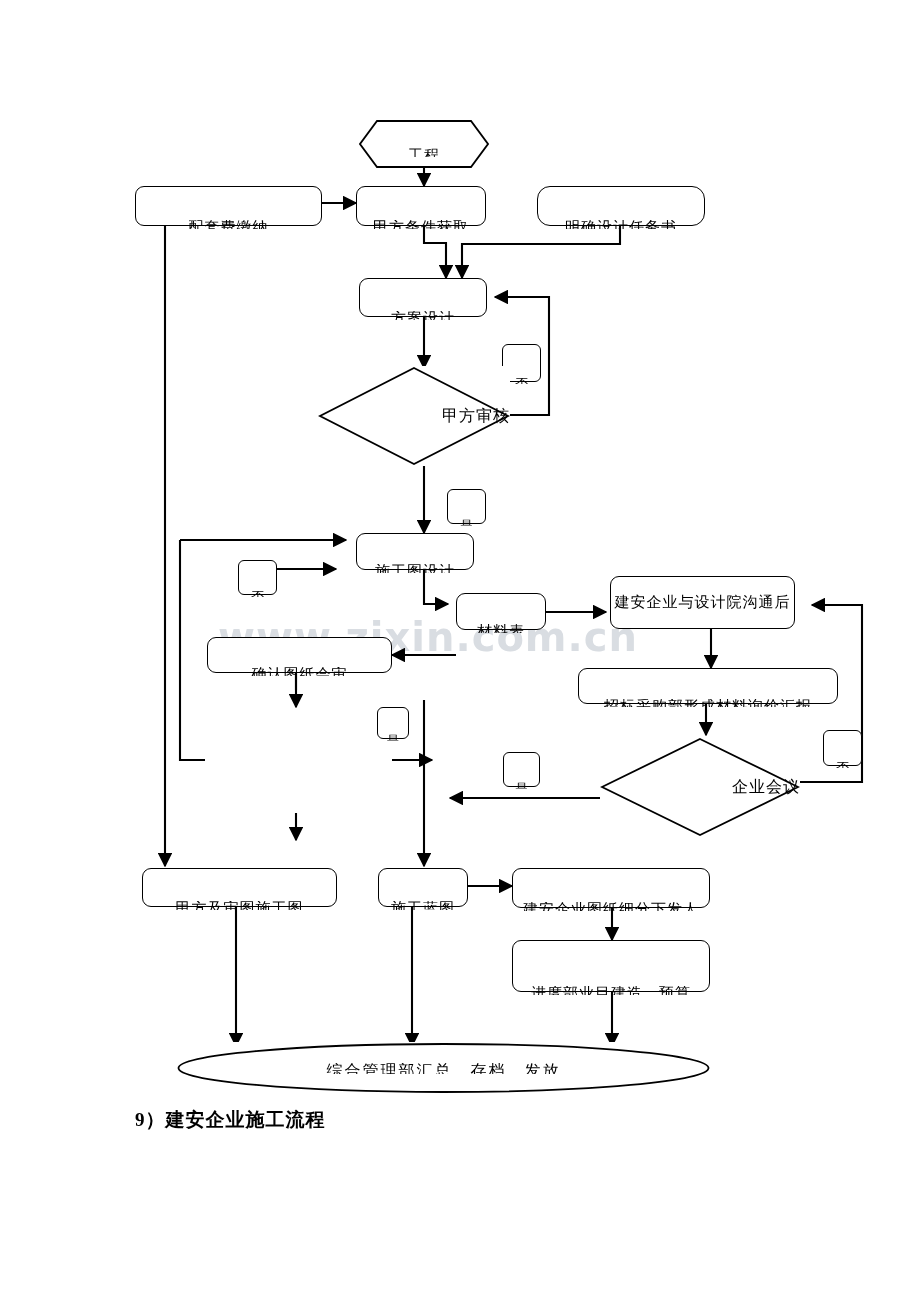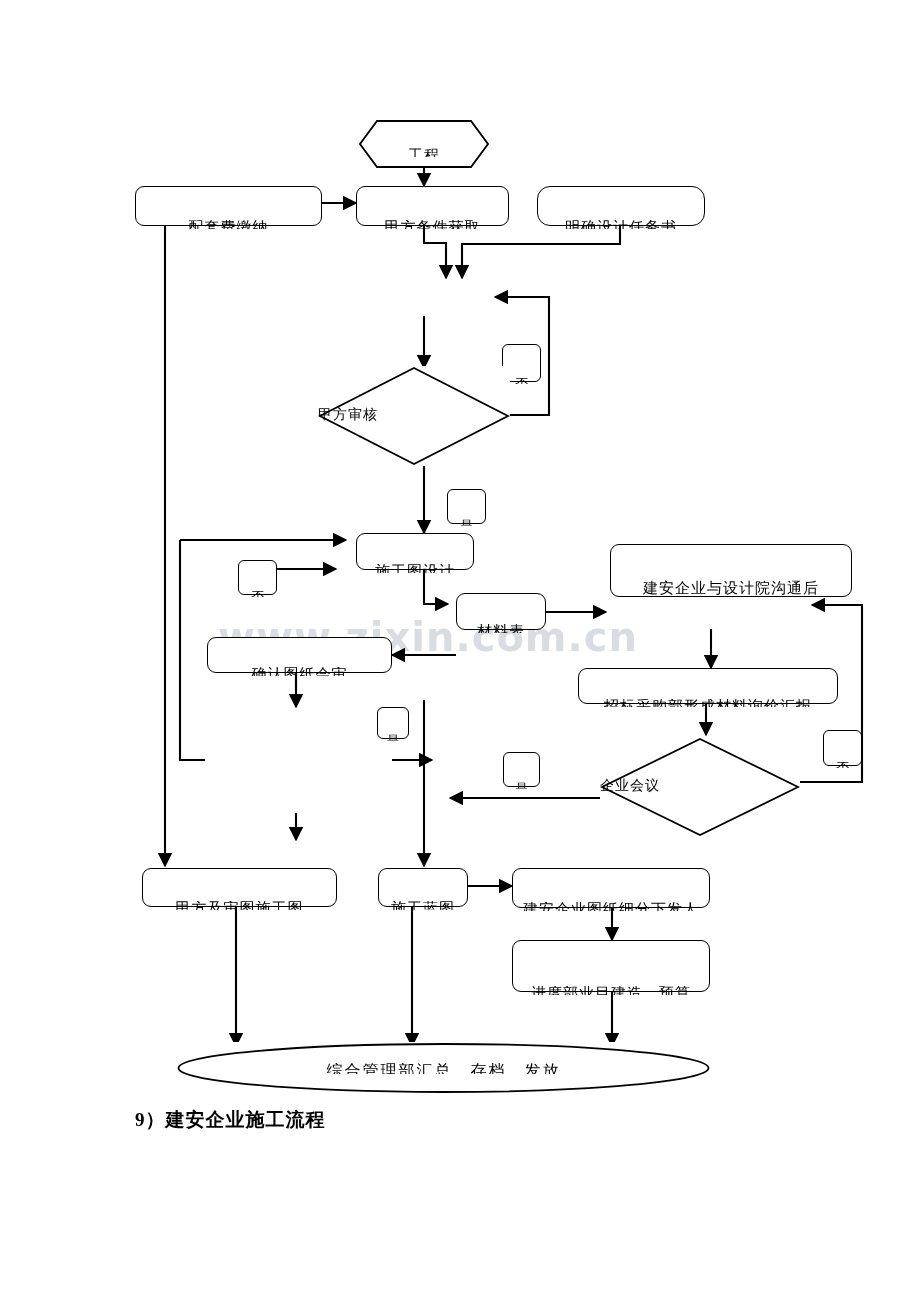--- a/index.html
+++ b/index.html
@@ -100,22 +100,22 @@
     letter-spacing: 1px;
   }
 
   
   .dia { }
   .dia svg { position: absolute; left: 0; top: 0; }
   .dia .lbl {
     position: absolute;
     left: 0;
     width: 100%;
-    text-align: left;
-    font-size: 14px;
+    text-align: right;
+    font-size: 16px;
     line-height: 1;
     letter-spacing: 1px;
     white-space: nowrap;
   }
 
   
   .ell { }
   .ell svg { position: absolute; left: 0; top: 0; }
   .ell .lbl {
     position: absolute;
@@ -250,28 +250,31 @@
     <svg width="130" height="48" xmlns="http://www.w3.org/2000/svg" aria-hidden="true">
       <polygon points="18,1 112,1 129,24 112,47 18,47 1,24" fill="#ffffff" stroke="#000" stroke-width="1.8"></polygon>
     </svg>
     <span class="lbl">工程</span>
   </div>
 
   <div class="node proc clip" style="left:135px; top:186px; width:187px; height:40px;">
     <span class="lbl">配套费缴纳</span>
   </div>
 
-  <div class="node proc clip" style="left:356px; top:186px; width:153px; height:40px;">
+  <div class="node proc clip" style="left:356px; top:186px; width:130px; height:40px;">
     <span class="lbl">甲方条件获取</span>
   </div>
 
   <div class="node proc clip" style="left:537px; top:186px; width:168px; height:40px;border-radius:13px;">
     <span class="lbl">明确设计任务书</span>
   </div>
 
+  <div class="node proc clip" style="left:359px; top:278px; width:128px; height:39px;">
+    <span class="lbl">方案设计</span>
+  </div>
 
   <div class="node tag" style="left:502px; top:344px; width:39px; height:38px;">
     <span class="lbl">否</span>
   </div>
 
   <div class="node dia" style="left:318px; top:366px; width:192px; height:100px;">
     <svg width="192" height="100" xmlns="http://www.w3.org/2000/svg" aria-hidden="true">
       <polygon points="96,2 190,50 96,98 2,50" fill="#ffffff" stroke="#000" stroke-width="1.8"></polygon>
     </svg>
     <span class="lbl" style="top:42px;">甲方审核</span>
@@ -286,21 +289,21 @@
   </div>
 
   <div class="node tag" style="left:238px; top:560px; width:39px; height:35px;">
     <span class="lbl">否</span>
   </div>
 
   <div class="node proc clip" style="left:456px; top:593px; width:90px; height:37px;">
     <span class="lbl">材料表</span>
   </div>
 
-  <div class="node proc crisp" style="left:610px; top:544px; width:242px; height:53px;align-items:flex-end;">
+  <div class="node proc crisp" style="left:610px; top:576px; width:185px; height:53px;">
     <span class="lbl" style="font-size:15px;">建安企业与设计院沟通后</span>
   </div>
 
   <div class="node proc clip deep" style="left:578px; top:668px; width:260px; height:36px;">
     <span class="lbl">招标采购部形成材料询价汇报</span>
   </div>
 
   <div class="node proc clip" style="left:207px; top:637px; width:185px; height:36px;">
     <span class="lbl">确认图纸会审</span>
   </div>

